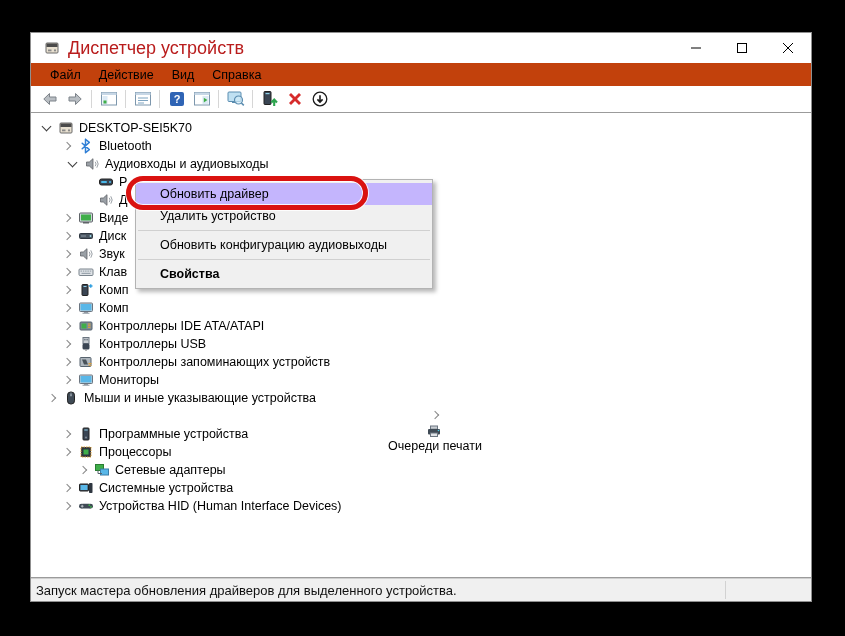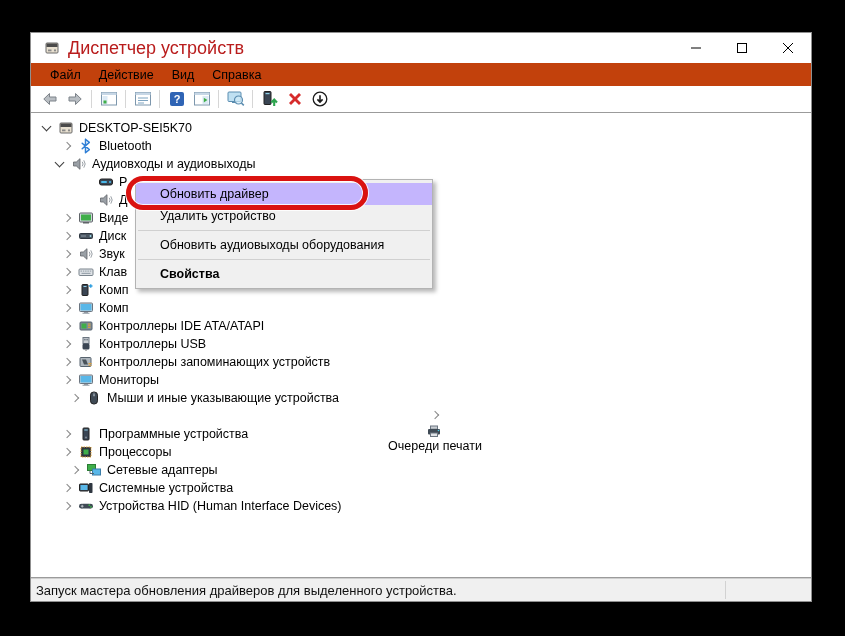--- a/index.html
+++ b/index.html
@@ -214,21 +214,21 @@
         </div>
         <div class="trow" style="padding-left: 28px;">
           <span class="chev collapsed"></span>
           <span class="ticon">
             <svg viewBox="0 0 16 16">
               <path d="M7.5 1.2 L11.3 4.4 L4.2 10.8 M7.5 14.8 L11.3 11.6 L4.2 5.2 M7.5 1.2 V14.8" stroke="#2f7fd6" stroke-width="1.5" fill="none" stroke-linejoin="round" stroke-linecap="round"></path>
             </svg>
           </span>
           <span class="tlabel">Bluetooth</span>
         </div>
-        <div class="trow" style="padding-left: 21px;">
+        <div class="trow" style="padding-left: 34px;">
           <span class="chev expanded"></span>
           <span class="ticon">
             <svg viewBox="0 0 16 16">
               <path d="M2.5 6 h2.8 l3.7-3.3 v10.6 L5.3 10 H2.5 Z" fill="#9aa0a6" stroke="#5f6368" stroke-width="0.8"></path>
               <path d="M11.2 5.8 q1.8 2.2 0 4.4 M12.8 4.3 q2.8 3.7 0 7.4" stroke="#9aa0a6" fill="none" stroke-width="1"></path>
             </svg>
           </span>
           <span class="tlabel">Аудиовходы и аудиовыходы</span>
         </div>
         <div class="trow" style="padding-left: 48px;">
@@ -371,21 +371,21 @@
           <span class="ticon">
             <svg viewBox="0 0 16 16">
               <rect x="1.5" y="3" width="13" height="8.5" rx="0.8" fill="#cdd3d9" stroke="#6b7580"></rect>
               <rect x="2.5" y="4" width="11" height="6.5" fill="#59b7e8"></rect>
               <rect x="6" y="11.5" width="4" height="1.2" fill="#6b7580"></rect>
               <rect x="4.5" y="12.7" width="7" height="1" fill="#8a949e"></rect>
             </svg>
           </span>
           <span class="tlabel">Мониторы</span>
         </div>
-        <div class="trow" style="padding-left: 36px;">
+        <div class="trow" style="padding-left: 13px;">
           <span class="chev collapsed"></span>
           <span class="ticon">
             <svg viewBox="0 0 16 16">
               <rect x="4.5" y="2" width="7" height="12" rx="3.2" fill="#3f4a55" stroke="#222"></rect>
               <line x1="8" y1="2.5" x2="8" y2="6" stroke="#9aa4ad" stroke-width="0.8"></line>
               <rect x="7.3" y="4" width="1.4" height="2.5" rx="0.7" fill="#9aa4ad"></rect>
             </svg>
           </span>
           <span class="tlabel">Мыши и иные указывающие устройства</span>
         </div>
@@ -415,21 +415,21 @@
         <div class="trow" style="padding-left: 28px;">
           <span class="chev collapsed"></span>
           <span class="ticon">
             <svg viewBox="0 0 16 16">
               <rect x="3" y="3" width="10" height="10" fill="#2e3640" stroke="#e0a23a" stroke-width="1" stroke-dasharray="1.5 1"></rect>
               <rect x="5.5" y="5.5" width="5" height="5" fill="#3fae49"></rect>
             </svg>
           </span>
           <span class="tlabel">Процессоры</span>
         </div>
-        <div class="trow" style="padding-left: 36px;">
+        <div class="trow" style="padding-left: 36px; margin-left: 8px;">
           <span class="chev collapsed"></span>
           <span class="ticon">
             <svg viewBox="0 0 16 16">
               <rect x="1.5" y="2.5" width="8" height="6" fill="#3fae49" stroke="#2a7d33"></rect>
               <rect x="6.5" y="7" width="8" height="6" fill="#59b7e8" stroke="#3a7da8"></rect>
               <path d="M4 8.5 v3 h4" stroke="#57636e" fill="none"></path>
             </svg>
           </span>
           <span class="tlabel">Сетевые адаптеры</span>
         </div>
@@ -463,18 +463,18 @@
     <div class="statusbar">
       <span class="status-text">Запуск мастера обновления драйверов для выделенного устройства.</span>
       <div class="status-sep"></div>
     </div>
   </div>
 
   <div class="ctx-menu" id="ctxmenu">
       <div class="citem hl">Обновить драйвер</div>
       <div class="citem">Удалить устройство</div>
       <div class="csep"></div>
-      <div class="citem">Обновить аудиовыходы оборудования</div>
+      <div class="citem">Обновить конфигурацию аудиовыходы</div>
       <div class="csep"></div>
       <div class="citem bold">Свойства</div>
     </div>
   <div class="annotation"></div>
 </div>
 
 </body></html>

